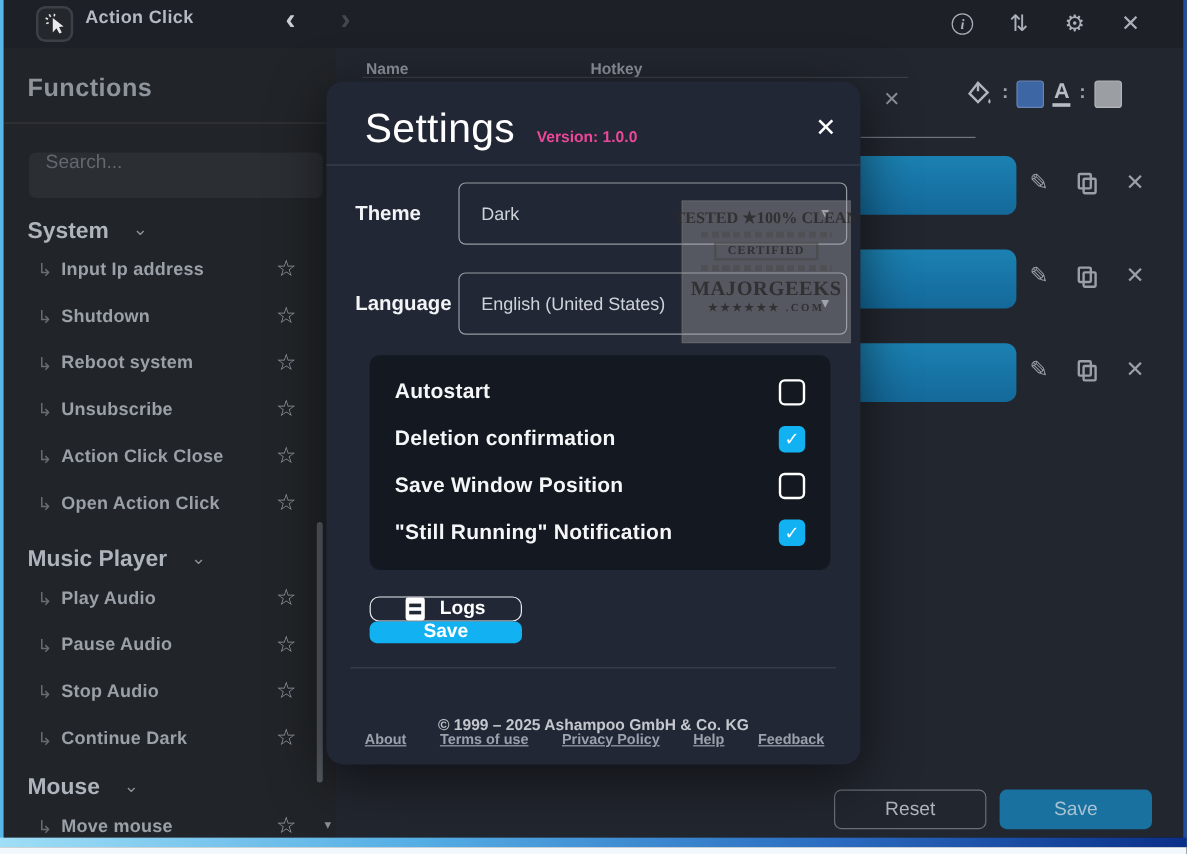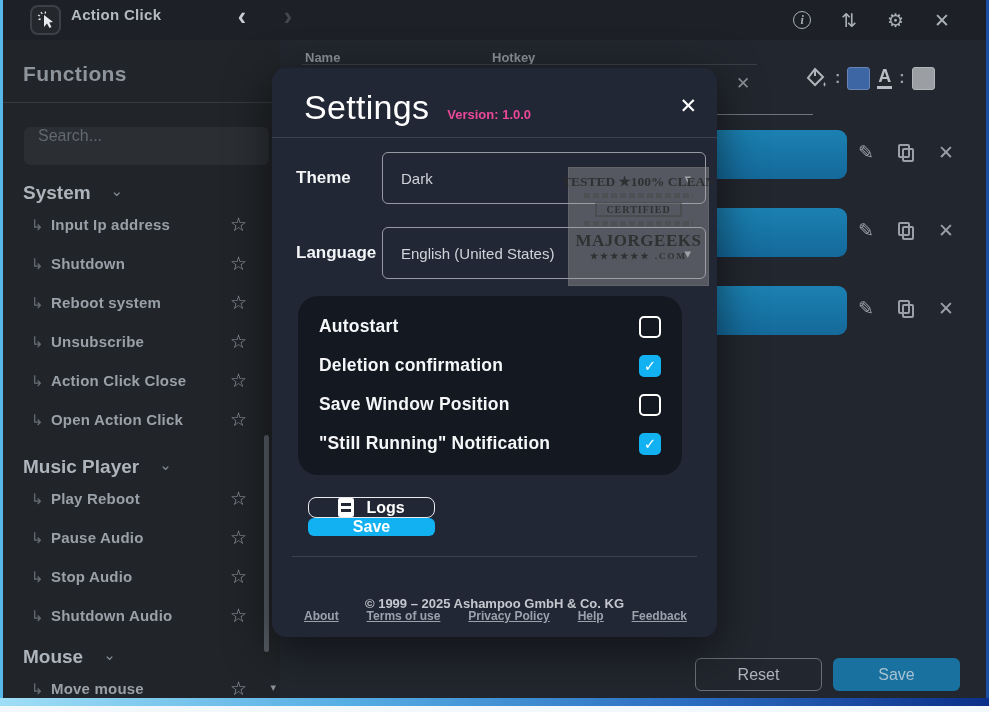--- a/index.html
+++ b/index.html
@@ -83,21 +83,21 @@
   .modal-title-row { position:absolute; left:32px; top:20px; display:flex; align-items:baseline; gap:18px; }
   .modal-title { font-size:34px; font-weight:500; color:#ffffff; letter-spacing:0.3px; }
   .modal-version { font-size:13px; font-weight:700; color:#ec4899; }
   .modal-div1 { position:absolute; left:0; top:69px; width:100%; height:1px; background:#3b4150; }
   .field-row { position:absolute; left:24px; right:11px; height:52px; display:flex; align-items:center; }
   .field-theme { top:84px; } .field-lang { top:159px; }
   .field-label { width:86px; font-size:17px; font-weight:700; color:#f2f4f6; }
   .dropdown { flex:1; height:52px; border:1px solid #959aa2; border-radius:6px; display:flex; align-items:center;
      padding:0 14px 0 18px; color:#cfd3d9; font-size:15px; }
   .dd-caret { margin-left:auto; color:#9aa0a8; font-size:13px; }
-  .opt-panel { position:absolute; left:26px; top:228px; width:384px; height:179px; background:#141821; border-radius:20px;
+  .opt-panel { position:absolute; left:36px; top:228px; width:384px; height:179px; background:#141821; border-radius:9px;
      padding:11px 21px 0 21px; }
   .opt-row { height:39px; display:flex; align-items:center; }
   .opt-label { flex:1; font-size:17.5px; font-weight:700; color:#f4f6f8; letter-spacing:0.2px; }
   .checkbox { width:22px; height:22px; border:2.5px solid #ffffff; border-radius:5px; display:flex;
      align-items:center; justify-content:center; background:transparent; }
   .checkbox .check { display:none; color:#ffffff; font-size:15px; font-weight:700; }
   .checkbox.checked { background:#12b2f2; border-color:#12b2f2; }
   .checkbox.checked .check { display:block; }
   .modal-btn-row { position:absolute; left:36px; right:24px; top:434px; height:34px; display:flex; justify-content:flex-end;flex-direction:column; }
   .btn-logs { width:127px; height:34px; border:1.5px solid #e9ebee; border-radius:8px; background:transparent;
@@ -196,36 +196,36 @@
       <span class="side-label">Open Action Click</span>
       <span class="star">☆</span>
     </div>
 
     <div class="section-head" style="margin-top:16px;">
       <span>Music Player</span>
       <span class="chev">⌄</span>
     </div>
     <div class="side-item">
       <span class="sub-arrow">↳</span>
-      <span class="side-label">Play Reboot</span>
+      <span class="side-label">Play Audio</span>
       <span class="star">☆</span>
     </div>
     <div class="side-item">
       <span class="sub-arrow">↳</span>
       <span class="side-label">Pause Audio</span>
       <span class="star">☆</span>
     </div>
     <div class="side-item">
       <span class="sub-arrow">↳</span>
       <span class="side-label">Stop Audio</span>
       <span class="star">☆</span>
     </div>
     <div class="side-item">
       <span class="sub-arrow">↳</span>
-      <span class="side-label">Shutdown Audio</span>
+      <span class="side-label">Continue Dark</span>
       <span class="star">☆</span>
     </div>
 
     <div class="section-head" style="margin-top:10px;">
       <span>Mouse</span>
       <span class="chev">⌄</span>
     </div>
     <div class="side-item">
       <span class="sub-arrow">↳</span>
       <span class="side-label">Move mouse</span>

